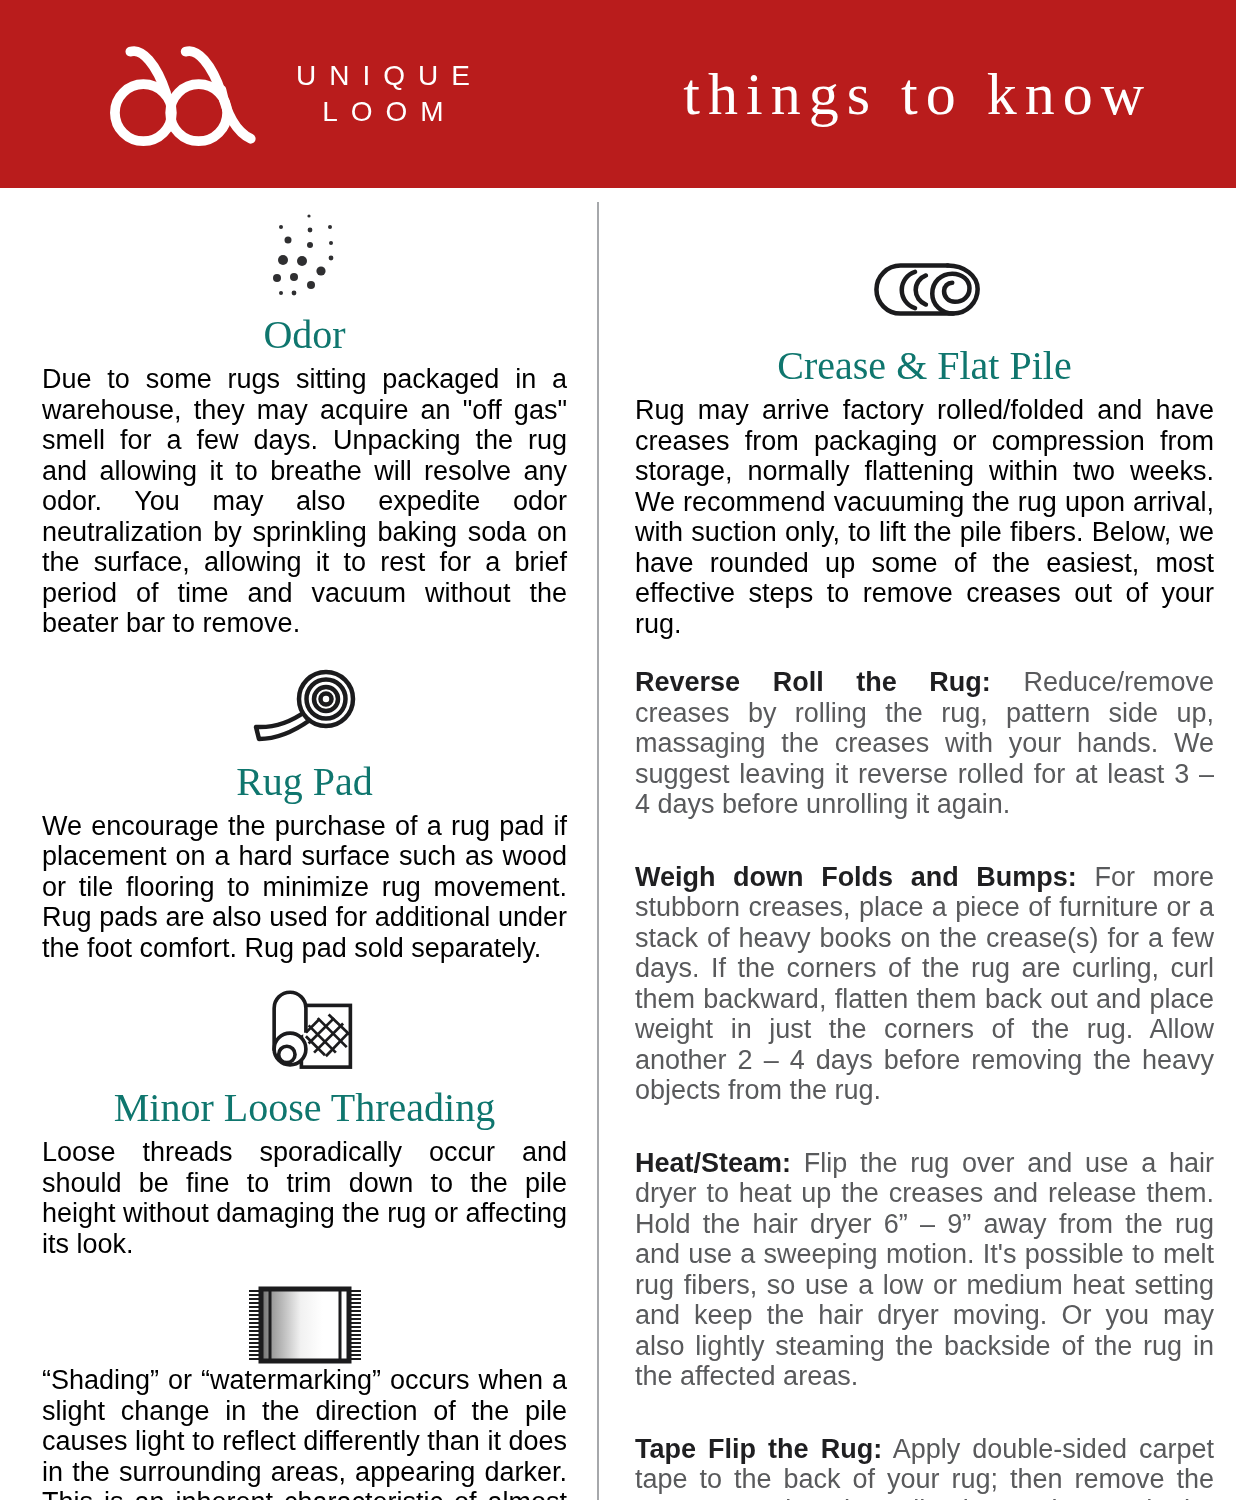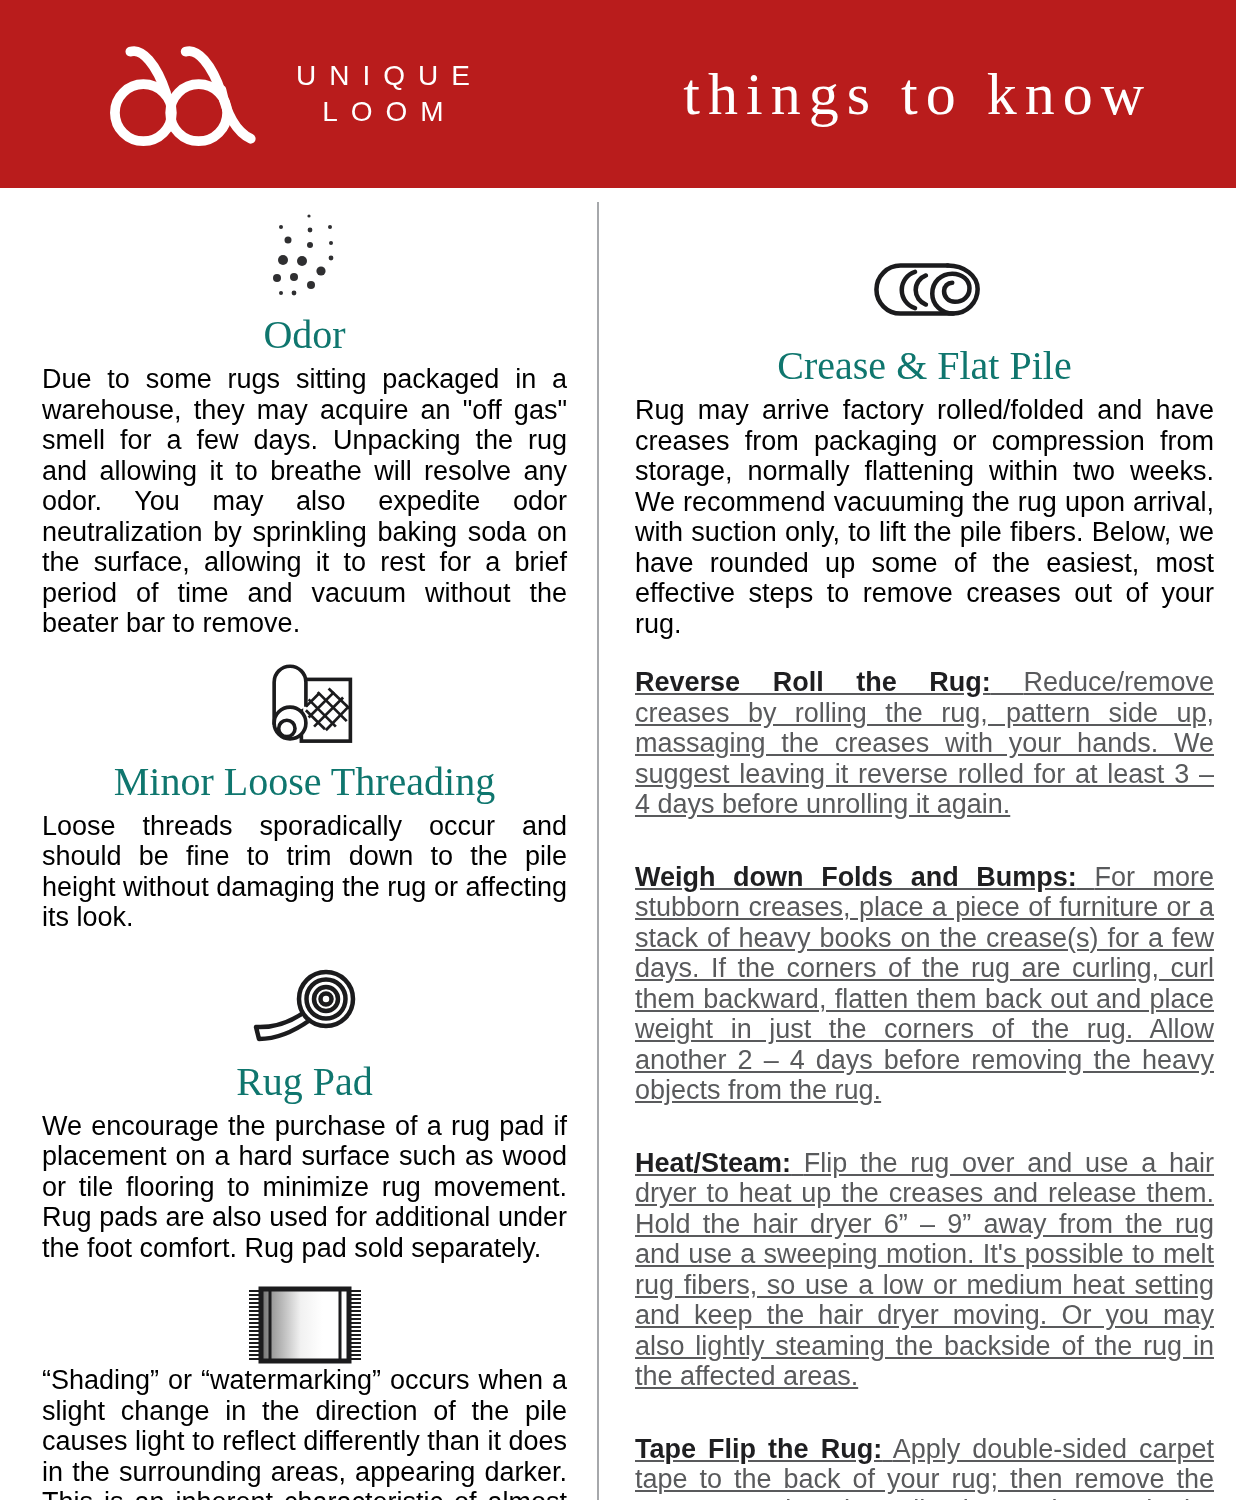--- a/index.html
+++ b/index.html
@@ -33,21 +33,21 @@
   .section { text-align:center; }
   .sec-heading {
     font-family:"Liberation Serif", serif; font-weight:400;
     color:#0f766e; font-size:40px; line-height:1.1; margin:13px 0 7px;
     text-align:center;
   }
   .body-text {
     text-align:justify; color:#000000; font-size:27px; line-height:30.5px;
     font-weight:400;
   }
-  .tip { text-align:justify; color:#595a5c; font-size:27px; line-height:30.5px; margin-bottom:42px;text-decoration:underline; }
+  .tip { text-align:justify; color:#595a5c; font-size:27px; line-height:30.5px; margin-bottom:42px; }
   .tip-label { font-weight:700; color:#1f1f21; }
 
   
   .s-odor .icon-wrap { margin-top:24px; }
   .s-odor { margin-bottom:20px; }
   .s-threading { margin-bottom:26px; }
   .s-rugpad { margin-bottom:22px; }
   .s-shading .sec-heading { margin-top:36px; }
 
   .r-icon-wrap { margin-top:56px; margin-bottom:24px; }
@@ -97,20 +97,34 @@
             <circle cx="21" cy="65" r="4"></circle>
             <circle cx="38" cy="73" r="4"></circle>
             <circle cx="8" cy="81" r="2"></circle>
             <circle cx="21" cy="81" r="2.4"></circle>
           </svg>
         </div>
         <h2 class="sec-heading">Odor</h2>
         <p class="body-text">Due to some rugs sitting packaged in a warehouse, they may acquire an "off gas" smell for a few days. Unpacking the rug and allowing it to breathe will resolve any odor. You may also expedite odor neutralization by sprinkling baking soda on the surface, allowing it to rest for a brief period of time and vacuum without the beater bar to remove.</p>
       </div>
 
+      <div class="section s-rugpad">
+        <div class="icon-wrap">
+          <svg width="118" height="88" viewBox="0 0 118 88" fill="none" stroke="#1b1b1d" stroke-width="4.5" stroke-linejoin="round">
+            <path d="M60 52 C45 63 28 69 10 68 L13 80 C32 80 50 71 64 61" fill="#ffffff"></path>
+            <circle cx="80" cy="40" r="27" fill="#ffffff"></circle>
+            <circle cx="80" cy="40" r="19.5" fill="#ffffff"></circle>
+            <circle cx="80" cy="40" r="12" fill="#ffffff"></circle>
+            <circle cx="80" cy="40" r="5.5" fill="#ffffff"></circle>
+          </svg>
+        </div>
+        <h2 class="sec-heading">Rug Pad</h2>
+        <p class="body-text">We encourage the purchase of a rug pad if placement on a hard surface such as wood or tile flooring to minimize rug movement. Rug pads are also used for additional under the foot comfort. Rug pad sold separately.</p>
+      </div>
+
       <div class="section s-threading">
         <div class="icon-wrap">
           <svg width="98" height="88" viewBox="0 0 108 96" fill="none" stroke="#1b1b1d">
             <rect x="50" y="22" width="54" height="68" stroke-width="4" fill="#ffffff"></rect>
             <g stroke-width="3">
               <path d="M58 44 L88 74"></path>
                 <path d="M68 36 L100 68"></path>
                 <path d="M80 32 L103 54"></path>
                 <path d="M55 56 L76 77"></path>
               <path d="M58 64 L86 36"></path>
@@ -118,34 +132,20 @@
                 <path d="M77 78 L102 52"></path>
                 <path d="M55 52 L70 37"></path>
             </g>
             <path d="M20 72 L20 25 A17.5 17.5 0 0 1 55 25 L55 52" stroke-width="4" fill="#ffffff"></path>
             <circle cx="37.5" cy="70" r="17.5" stroke-width="4" fill="#ffffff"></circle>
             <circle cx="34" cy="76" r="9" stroke-width="4" fill="#ffffff"></circle>
           </svg>
         </div>
         <h2 class="sec-heading">Minor Loose Threading</h2>
         <p class="body-text">Loose threads sporadically occur and should be fine to trim down to the pile height without damaging the rug or affecting its look.</p>
-      </div>
-
-      <div class="section s-rugpad">
-        <div class="icon-wrap">
-          <svg width="118" height="88" viewBox="0 0 118 88" fill="none" stroke="#1b1b1d" stroke-width="4.5" stroke-linejoin="round">
-            <path d="M60 52 C45 63 28 69 10 68 L13 80 C32 80 50 71 64 61" fill="#ffffff"></path>
-            <circle cx="80" cy="40" r="27" fill="#ffffff"></circle>
-            <circle cx="80" cy="40" r="19.5" fill="#ffffff"></circle>
-            <circle cx="80" cy="40" r="12" fill="#ffffff"></circle>
-            <circle cx="80" cy="40" r="5.5" fill="#ffffff"></circle>
-          </svg>
-        </div>
-        <h2 class="sec-heading">Rug Pad</h2>
-        <p class="body-text">We encourage the purchase of a rug pad if placement on a hard surface such as wood or tile flooring to minimize rug movement. Rug pads are also used for additional under the foot comfort. Rug pad sold separately.</p>
       </div>
 
       <div class="section s-shading">
         <div class="icon-wrap">
           <svg width="120" height="80" viewBox="0 0 120 80">
             <defs>
               <linearGradient id="shadeGrad" x1="0" y1="0" x2="1" y2="0">
                 <stop offset="0" stop-color="#6e6e6e"></stop>
                 <stop offset="0.12" stop-color="#9a9a9a"></stop>
                 <stop offset="0.45" stop-color="#f1f1f1"></stop>

